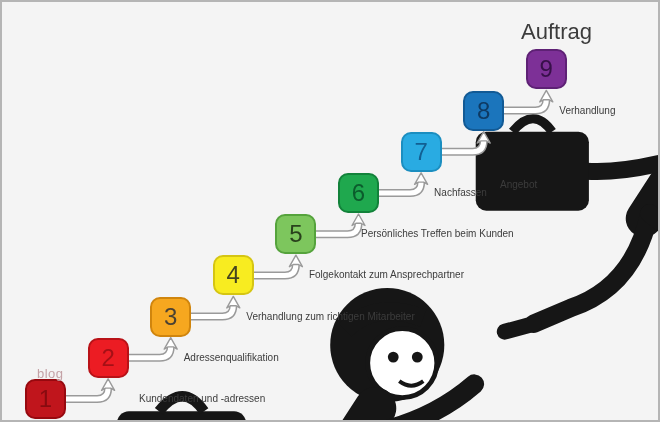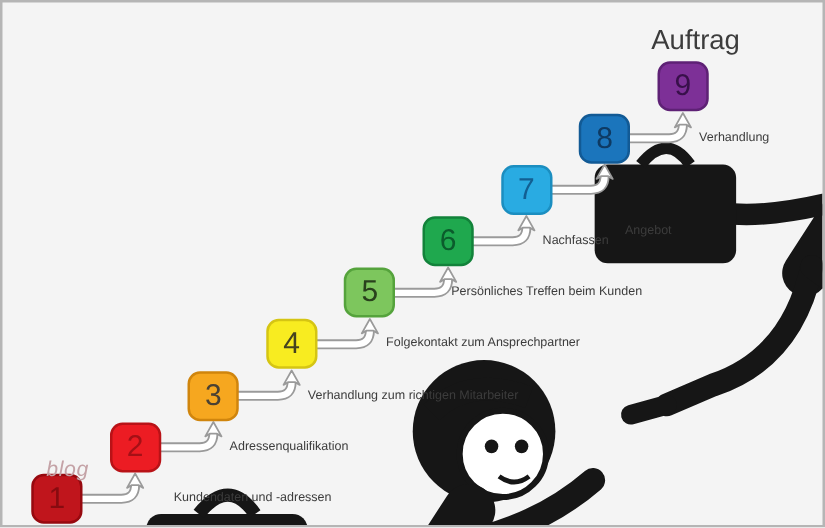--- a/index.html
+++ b/index.html
@@ -13,22 +13,22 @@
     position:absolute;width:41px;height:40px;box-sizing:border-box;
     border-radius:10px;border:2px solid;display:flex;align-items:center;justify-content:center;
   }
   .box .num{font-size:24px;line-height:1;font-weight:500;}
   .step-label{
     position:absolute;font-size:10px;color:#3c3c3c;white-space:nowrap;
     height:22px;line-height:22px;
   }
   .final-label{font-size:22px;}
   .watermark{
-    position:absolute;left:35px;top:364px;font-size:17px;color:#c4a2a6;
-    letter-spacing:.5px;z-index:5;font-style:italic;
+    position:absolute;left:35px;top:364px;font-size:13px;color:#c4a2a6;
+    letter-spacing:.5px;z-index:5;
   }
 </style>
 </head>
 <body>
 
 <div class="frame">
 
   <svg class="scene" viewBox="0 0 656 418">
     <defs>
       <symbol id="runner" viewBox="0 0 150 135">

